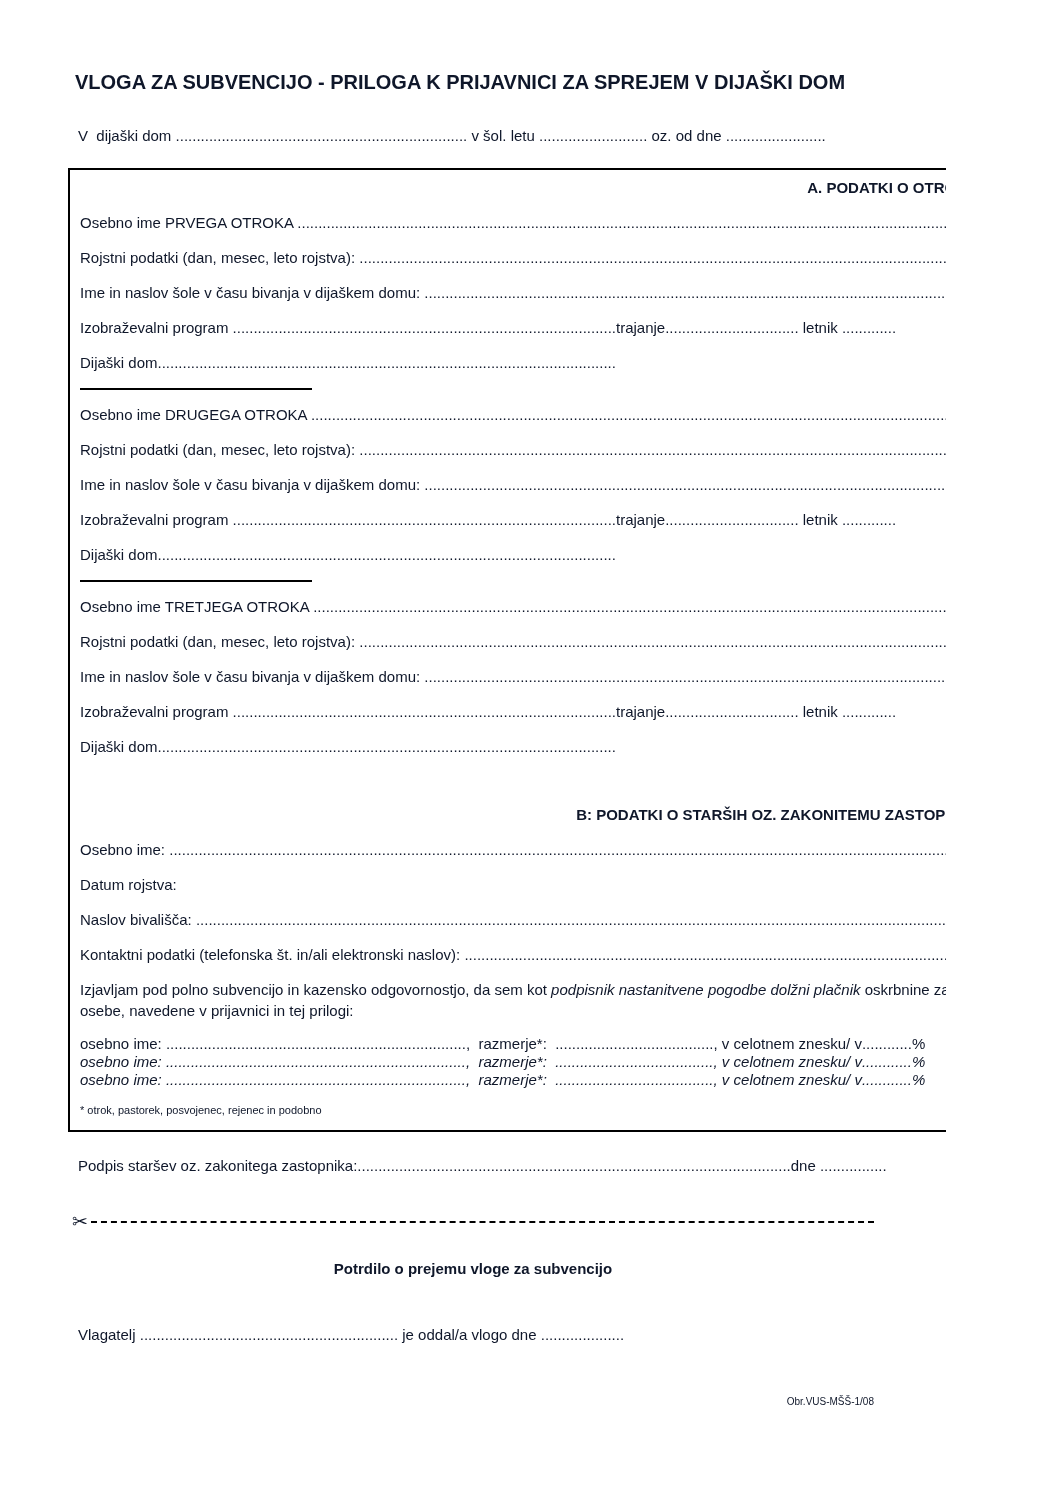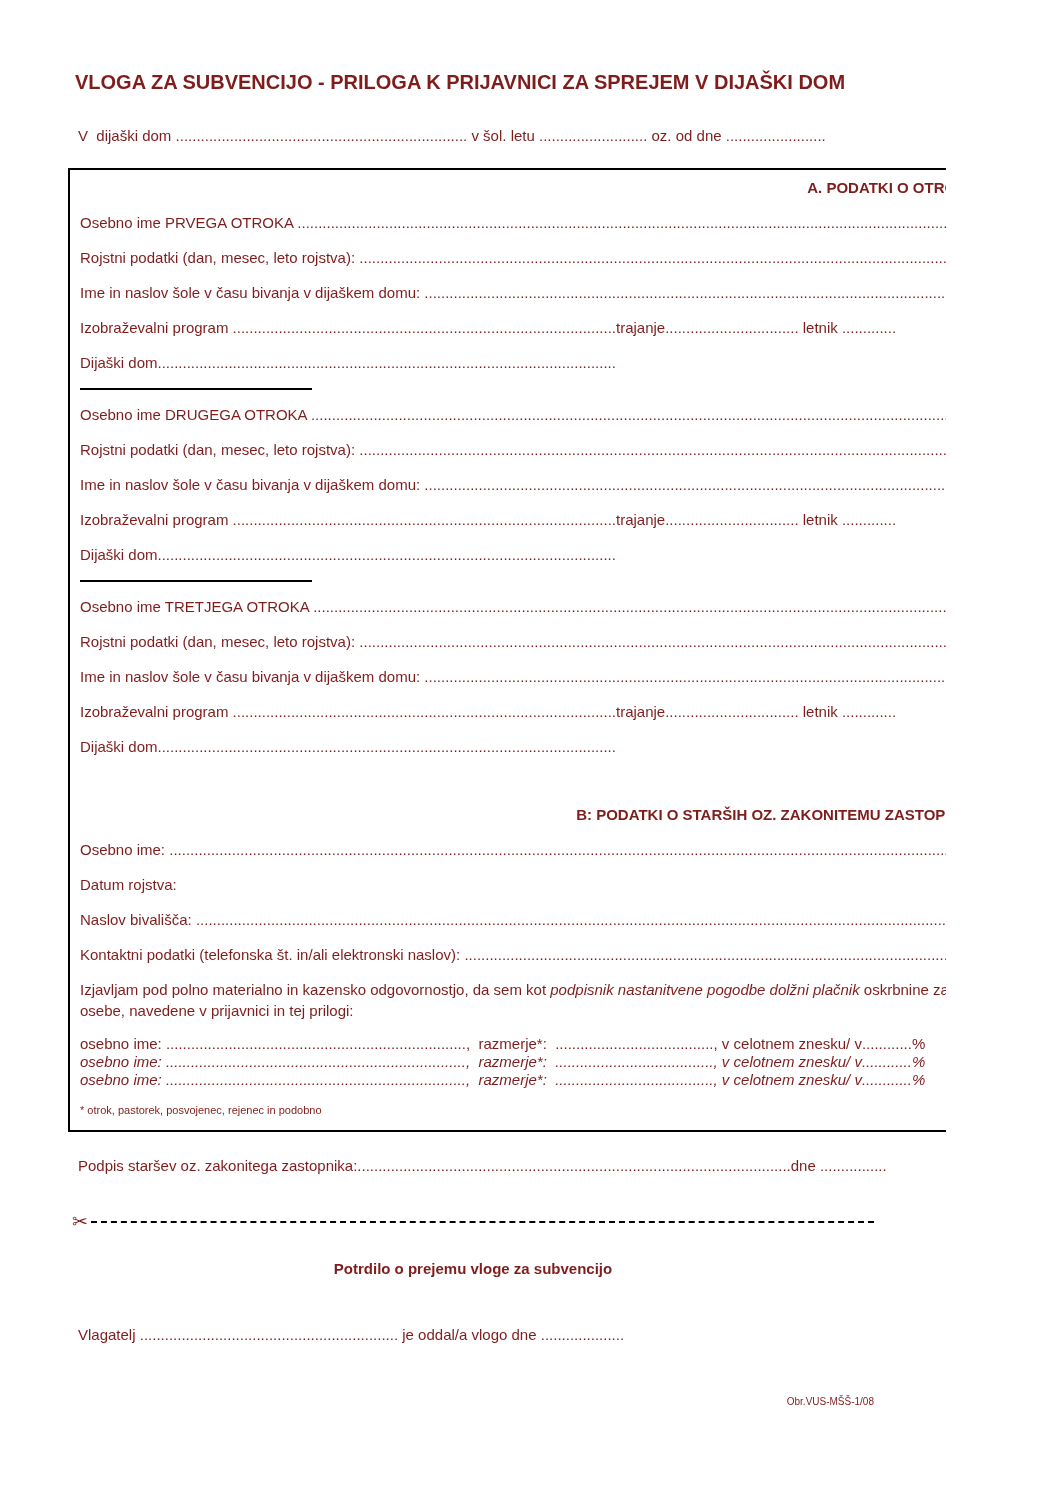--- a/index.html
+++ b/index.html
@@ -1,18 +1,18 @@
 <!DOCTYPE html>
 <html><head>
 <meta charset="utf-8">
 <style>
   * { box-sizing: border-box; }
   html, body { margin: 0; padding: 0; background: #ffffff; }
   .page {
-    width: 946px; height: 1497px; background: #ffffff; color: #7f1d1d;
+    width: 946px; height: 1497px; background: #ffffff; color: #0f172a;
     font-family: "Liberation Sans", sans-serif; font-size: 15px;
     overflow: hidden; position: relative;
   }
   .doc-title {
     margin: 70px 60px 0 75px;
     font-size: 20px; font-weight: bold; line-height: 24px;
     white-space: nowrap; overflow: hidden;
   }
   .intro-row { margin: 32px 60px 0 78px; }
   .flexrow { display: flex; line-height: 20px; overflow: hidden; }
@@ -154,21 +154,21 @@
     <div class="flexrow row">
       <span>Naslov bivališča: </span>
       <span class="dotfill">................................................................................................................................................................................................................................................</span>
     </div>
     <div class="flexrow row">
       <span>Kontaktni podatki (telefonska št. in/ali elektronski naslov): </span>
       <span class="dotfill">................................................................................................................................................................................................................................................</span>
     </div>
 
     <div class="para">
-      <span>Izjavljam pod polno materialno in kazensko odgovornostjo, da  sem kot </span><span class="italic">podpisnik nastanitvene pogodbe dolžni plačnik</span><span> oskrbnine  za osebe, navedene v prijavnici in tej prilogi:</span>
+      <span>Izjavljam pod polno subvencijo in kazensko odgovornostjo, da  sem kot </span><span class="italic">podpisnik nastanitvene pogodbe dolžni plačnik</span><span> oskrbnine  za osebe, navedene v prijavnici in tej prilogi:</span>
     </div>
 
     <div class="flexrow payer-row payer-first">
       <span>osebno ime: </span>
       <span>........................................................................,</span>
       <span>  razmerje*:  </span>
       <span>......................................,</span>
       <span> v celotnem znesku/ v</span>
       <span>............</span>
       <span>%</span>

